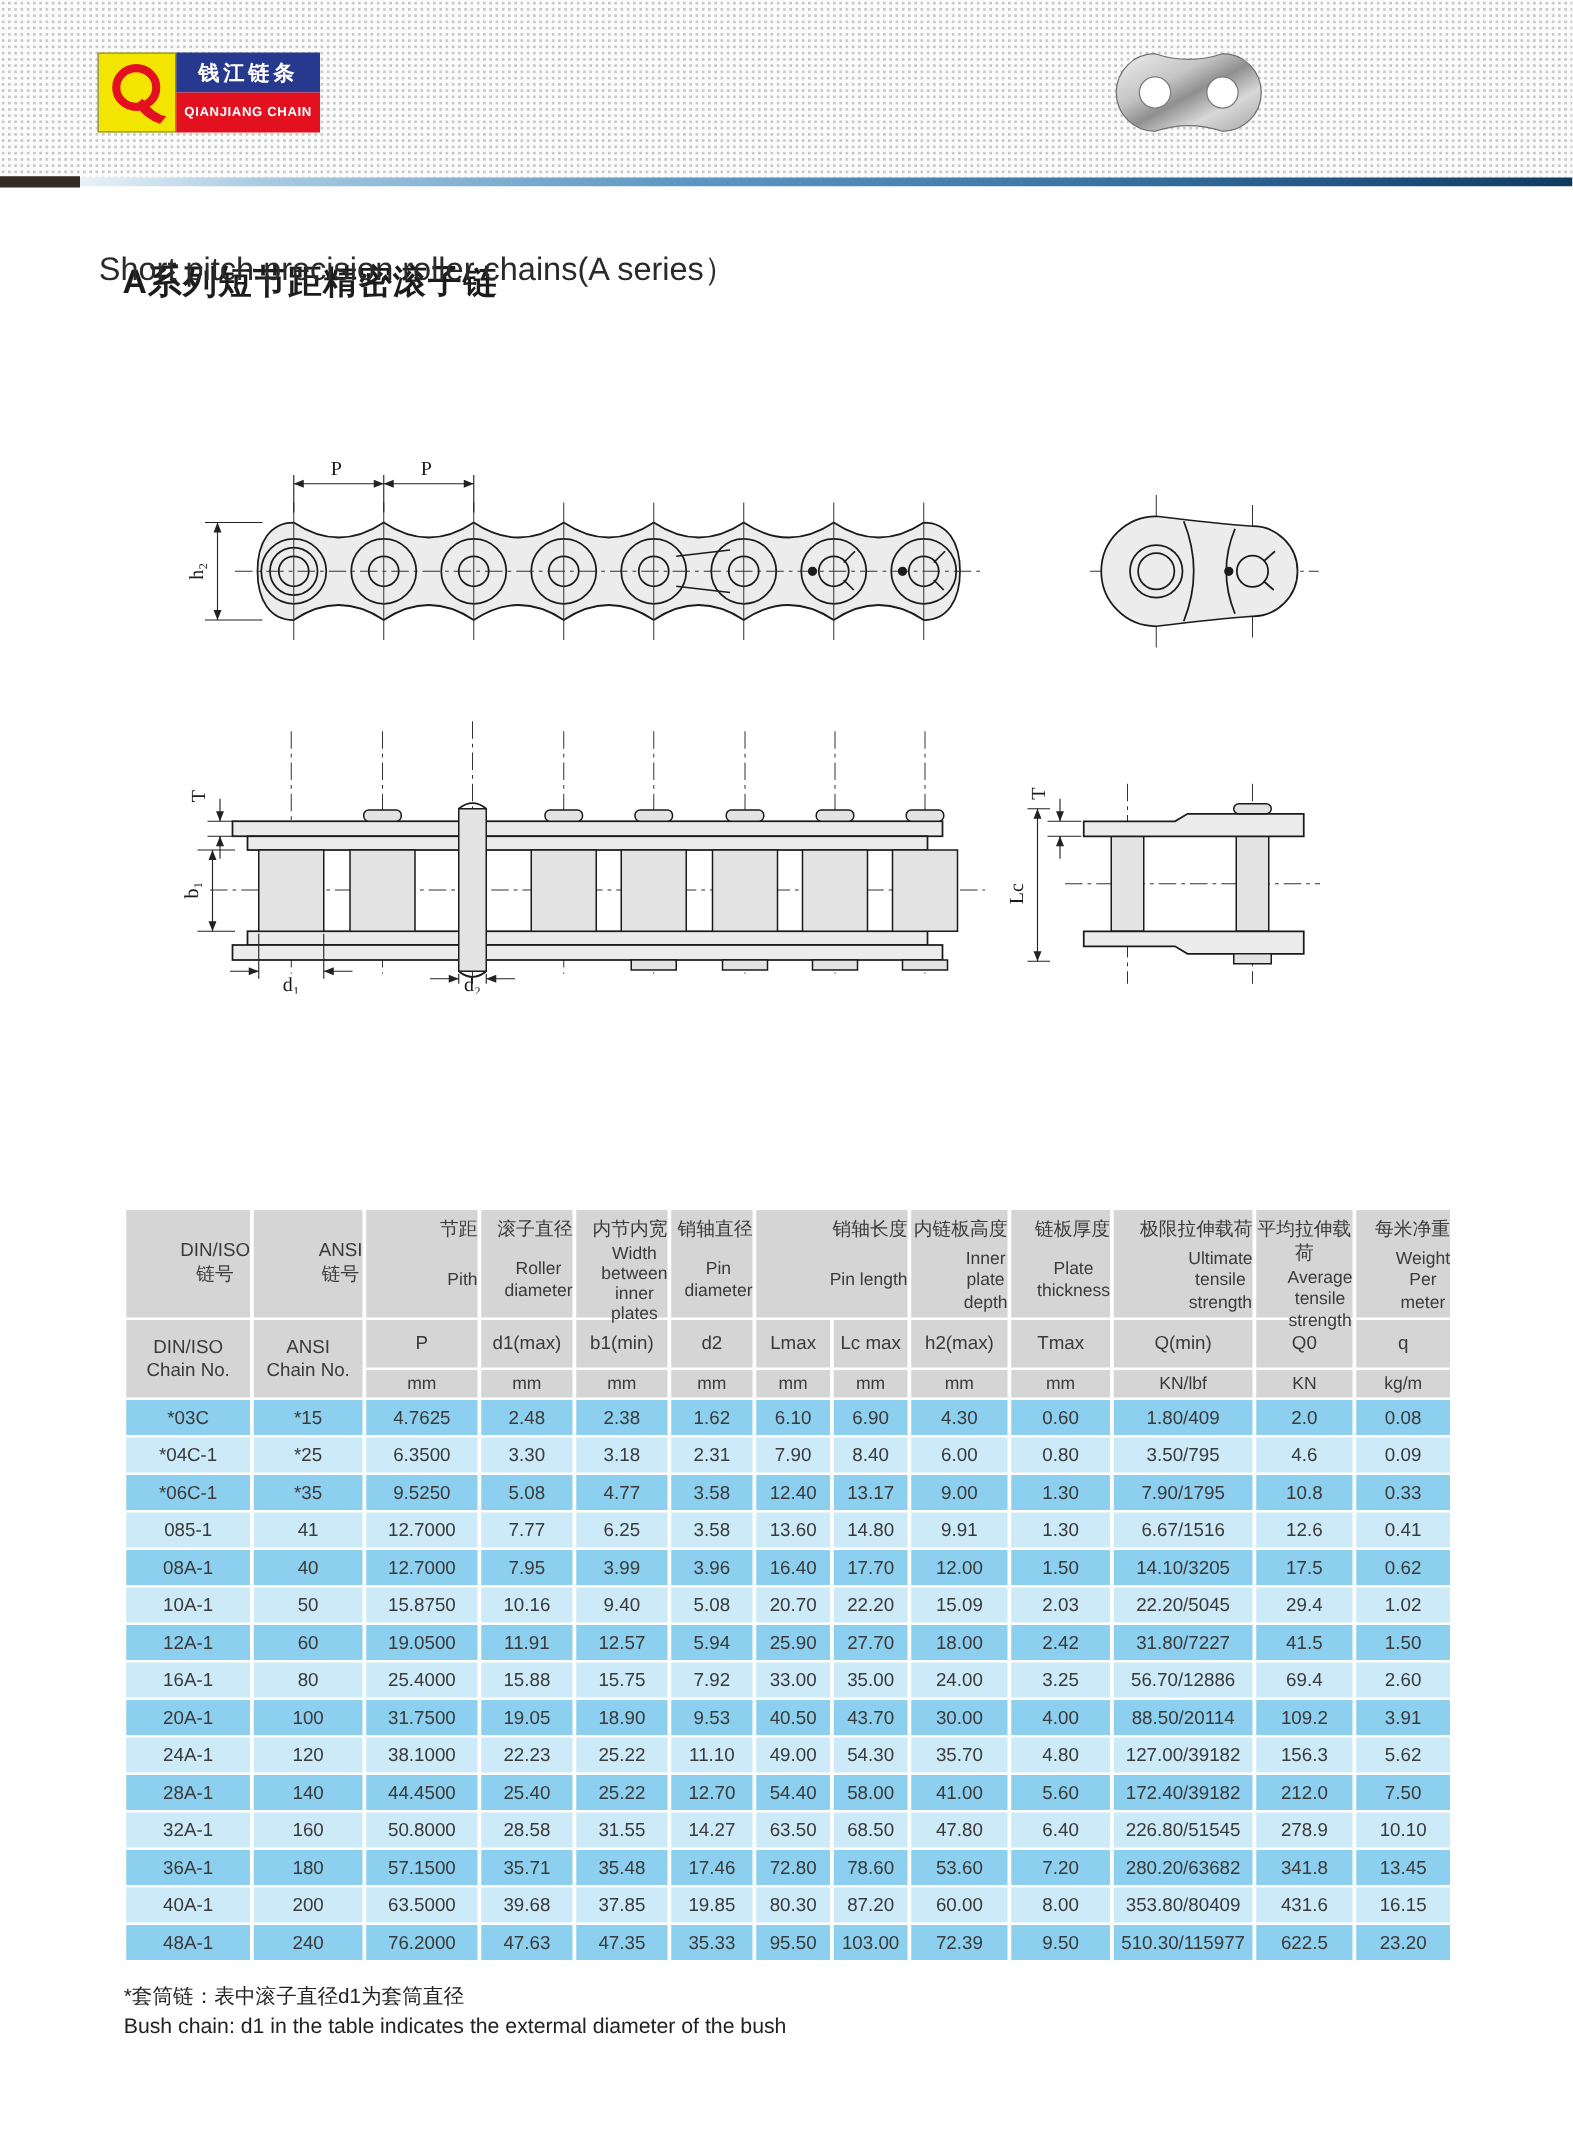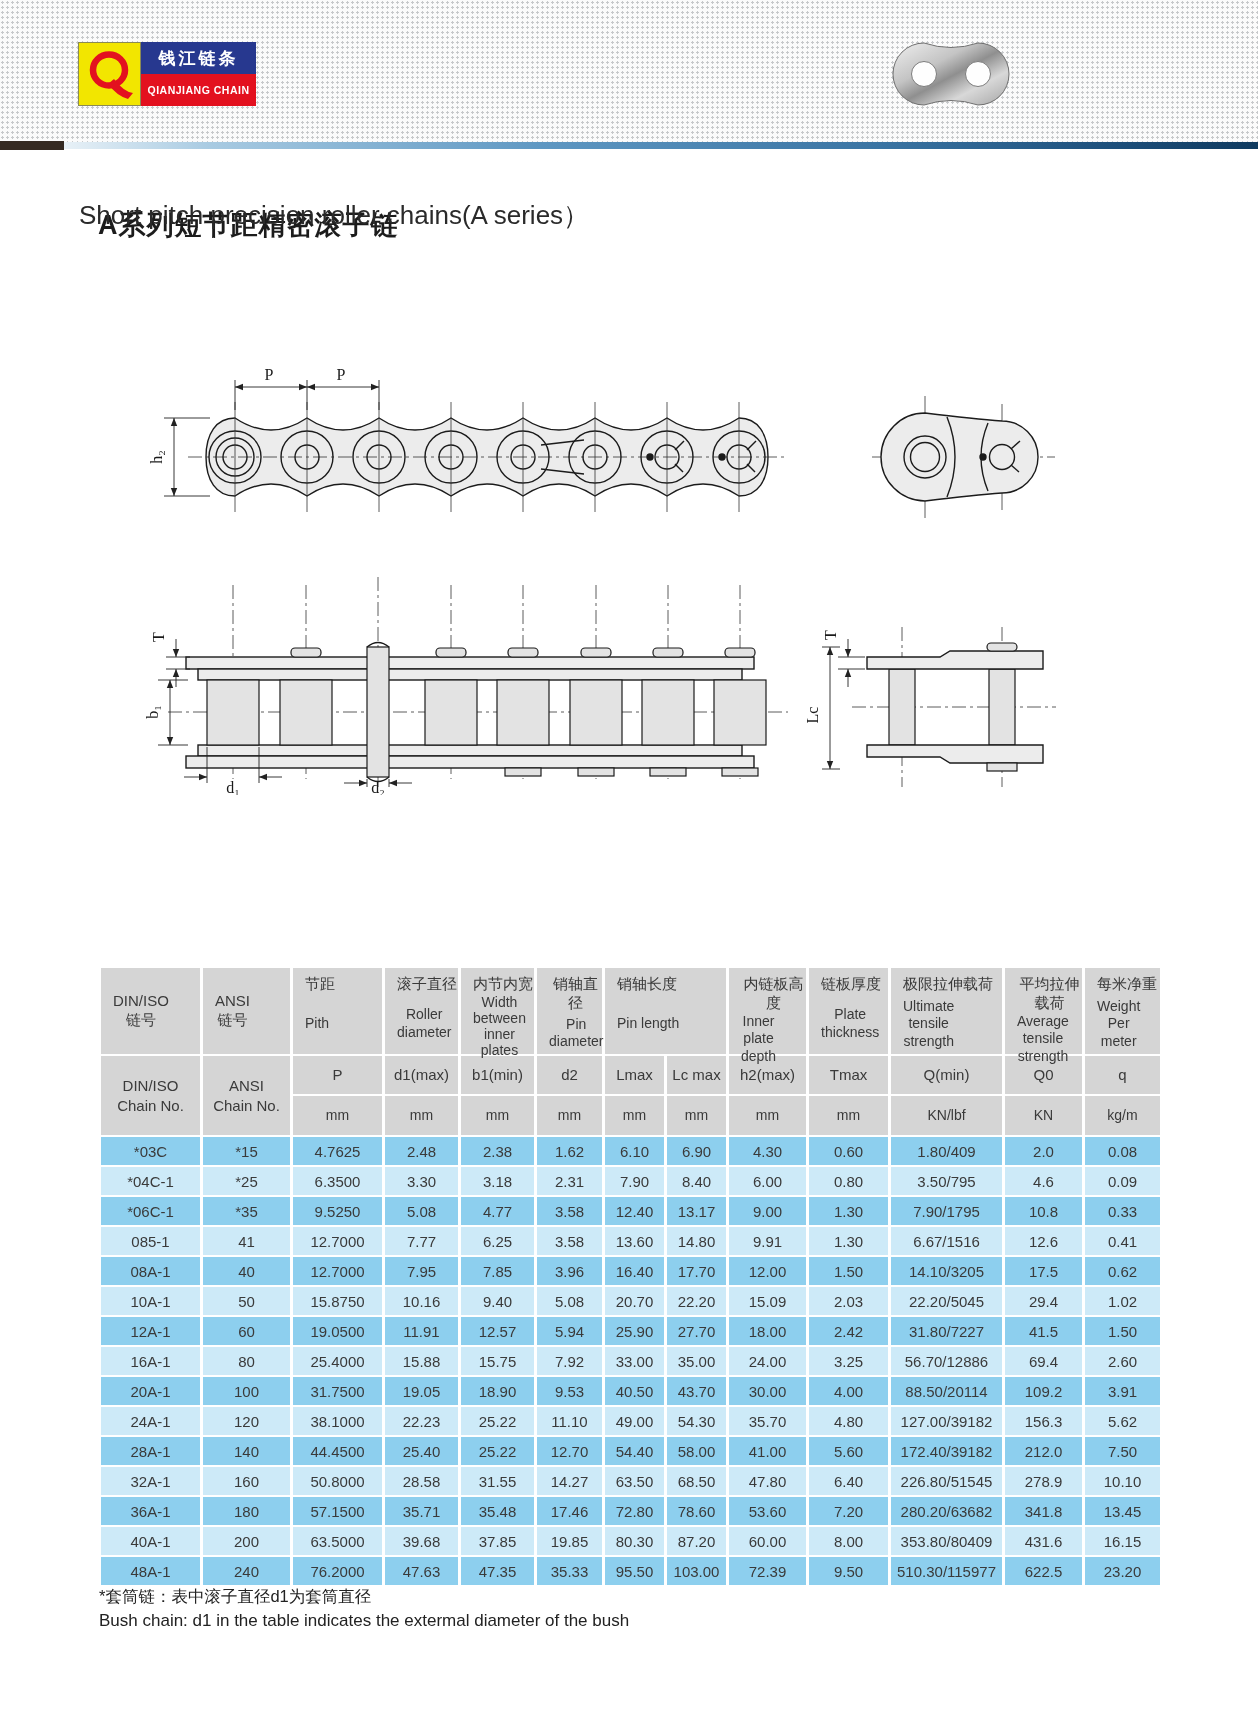--- a/index.html
+++ b/index.html
@@ -32,28 +32,28 @@
   
   .spec-table{
     position:absolute;left:98px;top:966px;width:1062px;
     border-collapse:separate;border-spacing:3px 2px;table-layout:fixed;
   }
   .spec-table th,.spec-table td{
     padding:0;text-align:center;vertical-align:middle;font-weight:400;color:#3a3a3a;
   }
   .spec-table thead th{background:#d5d5d5;font-size:14.5px;line-height:1.25;}
   .spec-table tr.h1 th{height:86px;vertical-align:top;}
-  .spec-table tr.h1 th .hcell{display:flex;flex-direction:column;height:86px;align-items:flex-start;padding-left:12px;}
+  .spec-table tr.h1 th .hcell{display:flex;flex-direction:column;height:86px;align-items:flex-end;}
   .spec-table tr.h1 th .zh{padding-top:7px;font-size:15px;white-space:pre-line;}
   .spec-table tr.h1 th .en{flex:1;display:flex;align-items:center;justify-content:center;font-size:14px;white-space:pre-line;}
   .spec-table tr.h1 th.vcenter .hcell{justify-content:center;}
   .spec-table tr.h1 th.vcenter .zh{padding-top:0;display:flex;flex:1;align-items:center;}
   .spec-table tr.h2r th{height:38px;font-size:15px;}
   .spec-table tr.h2r th.pre{white-space:pre-line;line-height:1.3;}
-  .spec-table tr.h3r th{height:39px;font-size:14px;}
+  .spec-table tr.h3r th{height:22px;font-size:14px;}
   .spec-table tbody td{height:28px;font-size:15px;}
   .spec-table tbody tr.dark td{background:#8dcfee;}
   .spec-table tbody tr.light td{background:#cdeaf8;}
   
   .footnote-zh{position:absolute;left:99px;top:1586px;font-size:16.5px;color:#222;}
   .footnote-en{position:absolute;left:99px;top:1611px;font-size:17px;color:#222;}
   .lineart{stroke:#1b1b1b;fill:none;stroke-width:1.4;}
   .fillpart{fill:#ececec;stroke:#1b1b1b;stroke-width:1.4;}
   .fillblock{fill:#e3e3e3;stroke:#1b1b1b;stroke-width:1.2;}
   .thin{stroke:#333;stroke-width:.8;fill:none;}
@@ -505,21 +505,21 @@
         <td>1.30</td>
         <td>6.67/1516</td>
         <td>12.6</td>
         <td>0.41</td>
       </tr>
       <tr class="dark">
         <td>08A-1</td>
         <td>40</td>
         <td>12.7000</td>
         <td>7.95</td>
-        <td>7.85</td>
+        <td>3.99</td>
         <td>3.96</td>
         <td>16.40</td>
         <td>17.70</td>
         <td>12.00</td>
         <td>1.50</td>
         <td>14.10/3205</td>
         <td>17.5</td>
         <td>0.62</td>
       </tr>
       <tr class="light">

